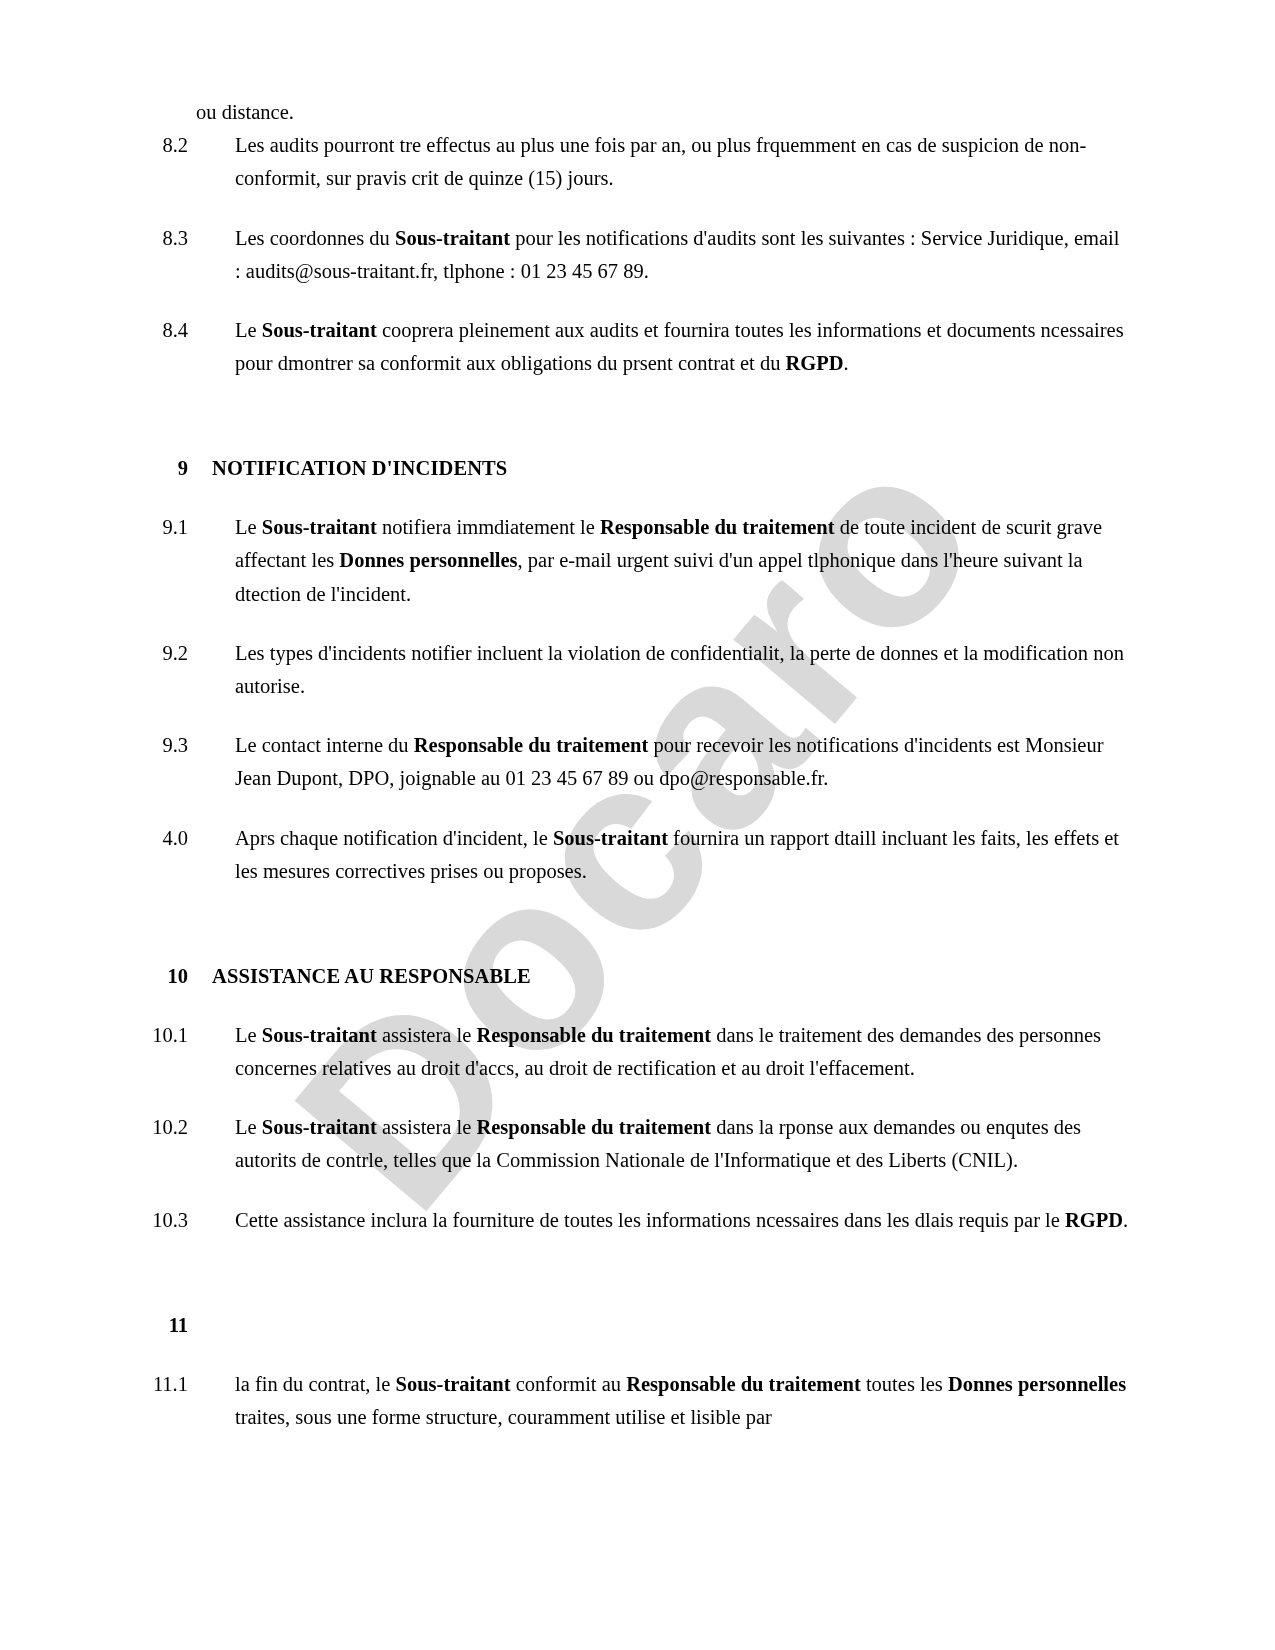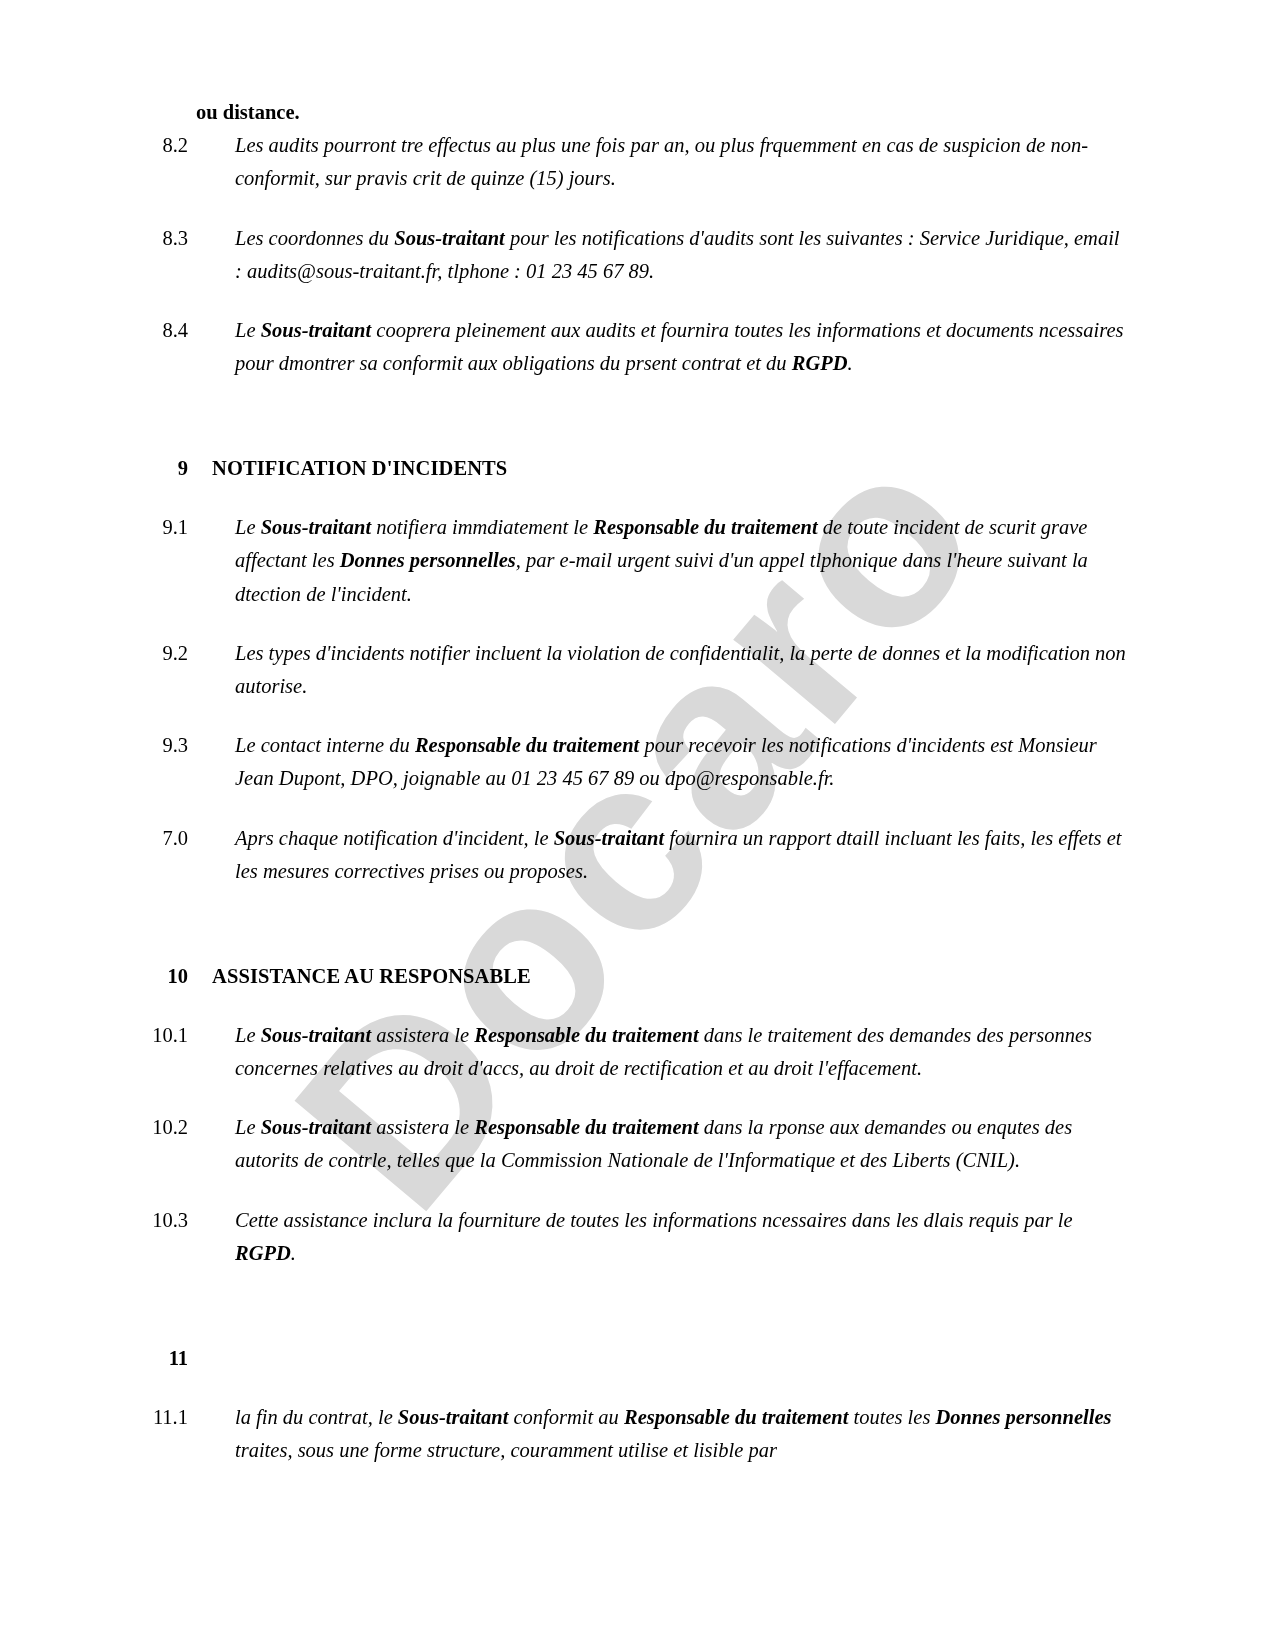--- a/index.html
+++ b/index.html
@@ -52,21 +52,20 @@
     padding: 96px 145px 0 130px;
     box-sizing: border-box;
   }
 
   
   .continuation {
     margin: 0 0 0 66px;
     font-size: 20.5px;
     line-height: 1.62;
     text-indent: 0;
-    font-weight: bold;
   }
 
   .clause {
     display: flex;
     align-items: flex-start;
     margin: 0 0 26px 0;
     gap: 36px;
   }
   .clause-number {
     flex: 0 0 58px;
@@ -75,21 +74,20 @@
     line-height: 1.62;
     padding-right: 0;
     white-space: nowrap;
   }
   .clause-body {
     flex: 1 1 auto;
     margin-left: 11px;
     font-size: 20.5px;
     line-height: 1.62;
     text-align: left;
-    font-style: italic;
   }
 
   .section-heading {
     display: flex;
     align-items: flex-start;
     margin: 0 0 26px 0;
     padding-top: 46px;
   }
   .section-heading .sec-num {
     flex: 0 0 58px;
@@ -145,21 +143,21 @@
         </div>
         <div class="clause">
           <div class="clause-number">9.2</div>
           <div class="clause-body"><span>Les types d'incidents  notifier incluent la violation de confidentialit, la perte de donnes et la modification non autorise.</span></div>
         </div>
         <div class="clause">
           <div class="clause-number">9.3</div>
           <div class="clause-body"><span>Le contact interne du </span><b>Responsable du traitement</b><span> pour recevoir les notifications d'incidents est Monsieur Jean Dupont, DPO, joignable au 01 23 45 67 89 ou dpo@responsable.fr.</span></div>
         </div>
         <div class="clause">
-          <div class="clause-number">7.0</div>
+          <div class="clause-number">4.0</div>
           <div class="clause-body"><span>Aprs chaque notification d'incident, le </span><b>Sous-traitant</b><span> fournira un rapport dtaill incluant les faits, les effets et les mesures correctives prises ou proposes.</span></div>
         </div>
         <div class="section-heading">
           <div class="sec-num">10</div>
           <div class="sec-title">ASSISTANCE AU RESPONSABLE</div>
         </div>
         <div class="clause">
           <div class="clause-number">10.1</div>
           <div class="clause-body"><span>Le </span><b>Sous-traitant</b><span> assistera le </span><b>Responsable du traitement</b><span> dans le traitement des demandes des personnes concernes relatives au droit d'accs, au droit de rectification et au droit l'effacement.</span></div>
         </div>

